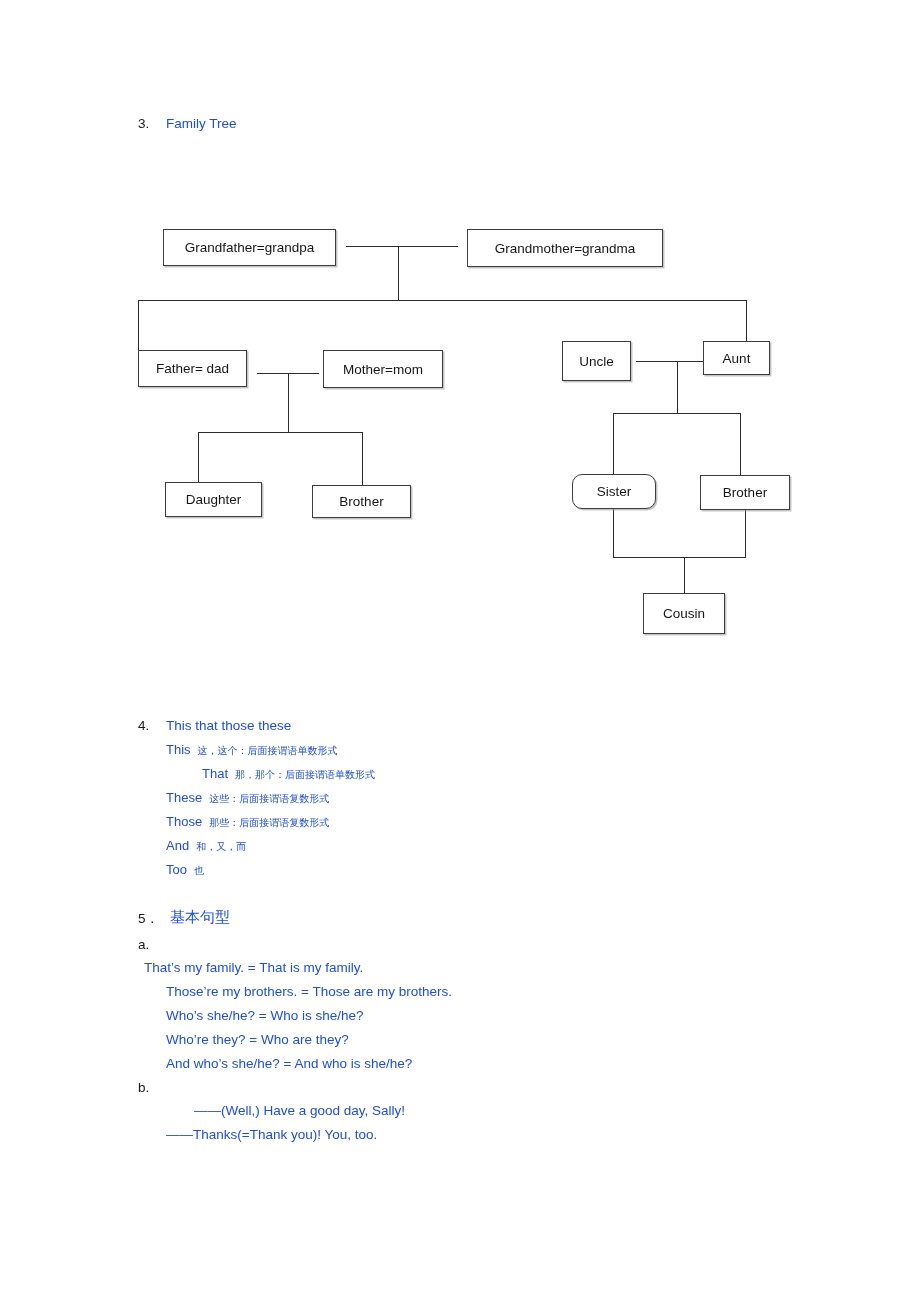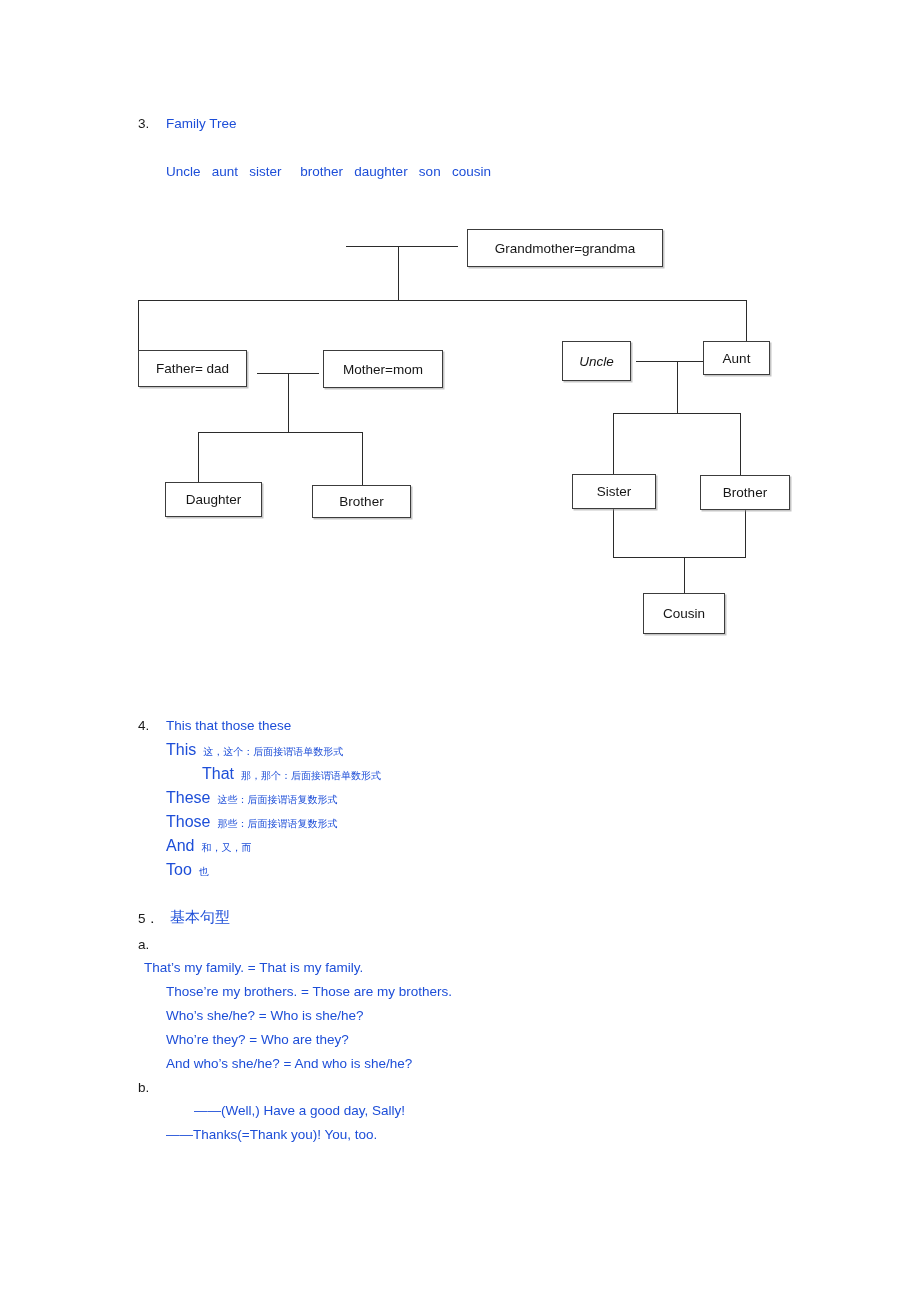--- a/index.html
+++ b/index.html
@@ -29,21 +29,21 @@
     white-space: pre;
     font-size: 13.5px;
     line-height: 16px;
     color: #1d4ed8;
   }
   .cn {
     font-family: "DejaVu Serif", "Liberation Serif", serif;
   }
   .mix .en {
     font-family: "Liberation Sans", "DejaVu Sans", sans-serif;
-    font-size: 16px;
+    font-size: 13px;
   }
   .mix .zh {
     font-family: "DejaVu Serif", "Liberation Serif", serif;
     font-size: 10px;
   }
 
   
   .marker {
     position: absolute;
     font-size: 13.5px;
@@ -83,24 +83,24 @@
   .ln.v { width: 1px; }
 </style>
 </head>
 <body>
 
 <div class="page">
 
   <div class="marker" style="left:138px; top:116px;">3.</div>
   <div class="txt" style="left:166px; top:116px;">Family Tree</div>
 
-  <div class="txt" style="left:166px; top:164px;">Uncle   aunt   sister     brother   daughter   son   cousin</div>
 
   <div class="tree">
 
+    <div class="node shadowed" style="left:163px; top:229px; width:173px; height:37px;">Grandfather=grandpa</div>
     <div class="node shadowed" style="left:467px; top:229px; width:196px; height:38px;">Grandmother=grandma</div>
 
     <div class="ln h" style="left:346px; top:246px; width:112px;"></div>
     <div class="ln v" style="left:398px; top:246px; height:55px;"></div>
 
     <div class="ln h" style="left:138px; top:300px; width:609px;"></div>
     <div class="ln v" style="left:138px; top:300px; height:50px;"></div>
     <div class="ln v" style="left:746px; top:300px; height:41px;"></div>
 
     <div class="node shadowed" style="left:138px; top:350px; width:109px; height:37px;">Father= dad</div>
@@ -109,31 +109,31 @@
     <div class="ln h" style="left:257px; top:373px; width:62px;"></div>
     <div class="ln v" style="left:288px; top:373px; height:59px;"></div>
 
     <div class="ln h" style="left:198px; top:432px; width:164px;"></div>
     <div class="ln v" style="left:198px; top:432px; height:50px;"></div>
     <div class="ln v" style="left:362px; top:432px; height:53px;"></div>
 
     <div class="node shadowed" style="left:165px; top:482px; width:97px; height:35px;">Daughter</div>
     <div class="node shadowed" style="left:312px; top:485px; width:99px; height:33px;">Brother</div>
 
-    <div class="node shadowed" style="left:562px; top:341px; width:69px; height:40px;font-style:italic;">Uncle</div>
+    <div class="node shadowed" style="left:562px; top:341px; width:69px; height:40px;">Uncle</div>
     <div class="node shadowed" style="left:703px; top:341px; width:67px; height:34px;">Aunt</div>
 
     <div class="ln h" style="left:636px; top:361px; width:68px;"></div>
     <div class="ln v" style="left:677px; top:361px; height:52px;"></div>
 
     <div class="ln h" style="left:613px; top:413px; width:128px;"></div>
     <div class="ln v" style="left:613px; top:413px; height:61px;"></div>
     <div class="ln v" style="left:740px; top:413px; height:62px;"></div>
 
-    <div class="node shadowed" style="left:572px; top:474px; width:84px; height:35px;">Sister</div>
+    <div class="node shadowed" style="left:572px; top:474px; width:84px; height:35px;border-radius:10px;">Sister</div>
     <div class="node shadowed" style="left:700px; top:475px; width:90px; height:35px;">Brother</div>
 
     <div class="ln v" style="left:613px; top:509px; height:48px;"></div>
     <div class="ln v" style="left:745px; top:510px; height:47px;"></div>
     <div class="ln h" style="left:613px; top:557px; width:133px;"></div>
     <div class="ln v" style="left:684px; top:557px; height:36px;"></div>
 
     <div class="node shadowed" style="left:643px; top:593px; width:82px; height:41px;">Cousin</div>
   </div>
 

